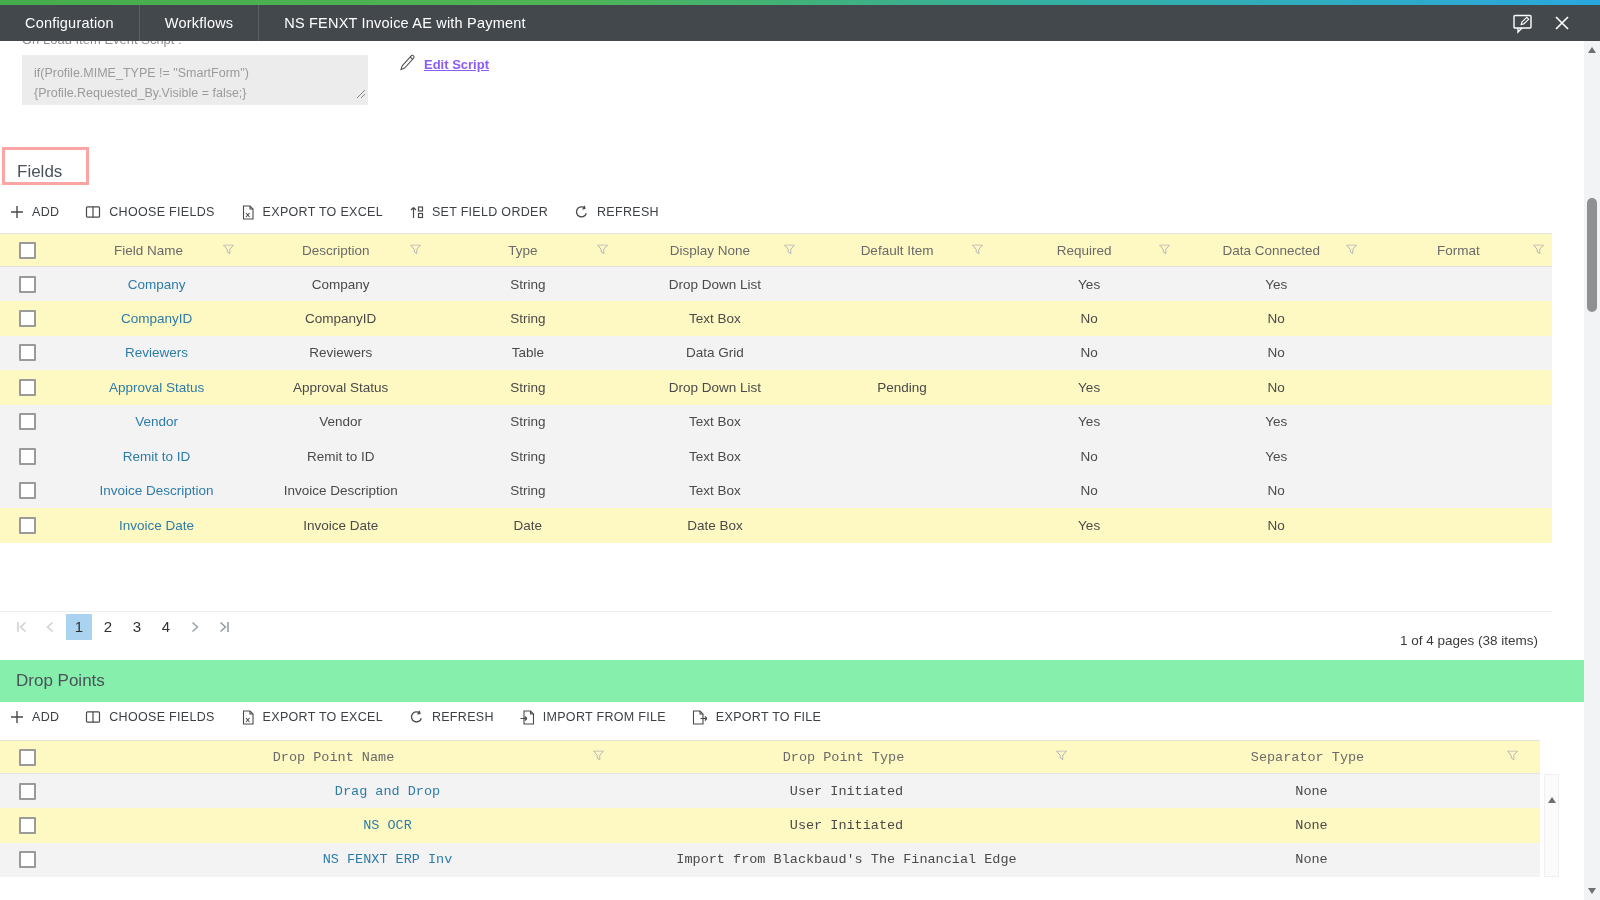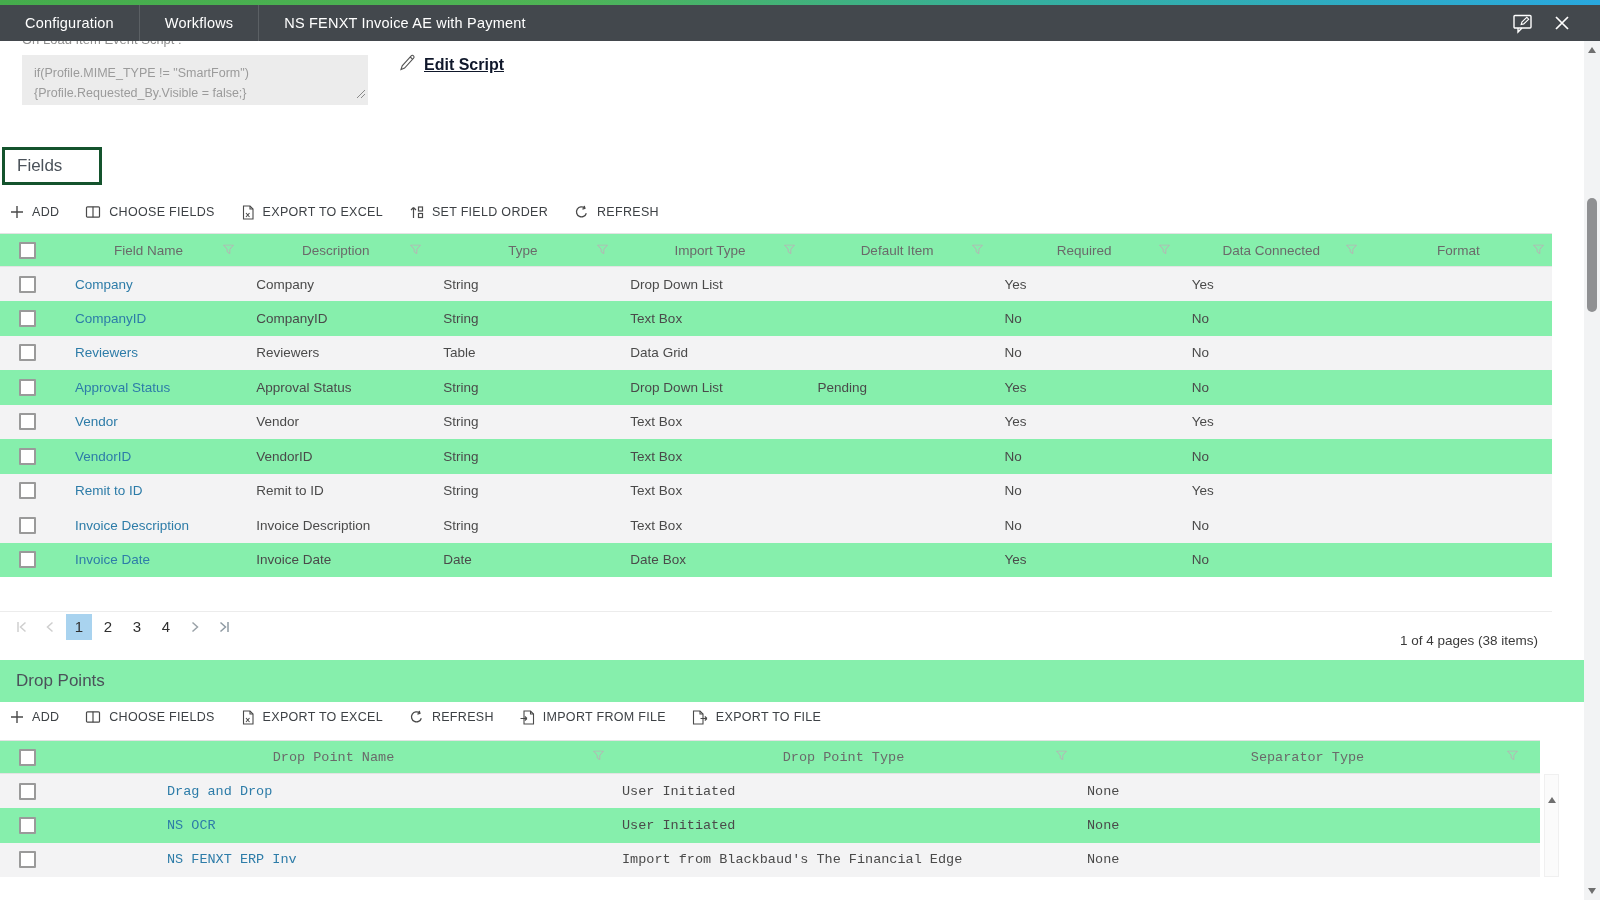--- a/index.html
+++ b/index.html
@@ -24,37 +24,37 @@
   .script-label-clip { position:absolute; left:22px; top:41px; height:8px; overflow:hidden; }
   .script-label-clip span { display:block; transform:translateY(-9px); font-size:13px; color:#8f8f8f; white-space:nowrap; }
 
   
   .code-box { position:absolute; left:22px; top:55px; width:346px; height:50px; background:#ececec; }
   .code-box pre { margin:0; padding:8px 0 0 12px; font-family:"Liberation Sans", sans-serif;
     font-size:12.5px; line-height:20px; color:#9b9b9b; }
   .resize-handle { position:absolute; right:2px; bottom:2px; }
 
   .edit-script { position:absolute; left:399px; top:54px; display:flex; align-items:center; gap:8px; }
-  .edit-script a { font-size:16px; font-weight:bold; color:#0f172a; text-decoration:underline; cursor:pointer; }
-
-  
-  .fields-title-box { position:absolute; left:2px; top:147px; width:100px; height:38px;
-    border:3px solid #14532d; display:flex; align-items:center; padding-left:12px; }
+  .edit-script a { font-size:13px; font-weight:bold; color:#8b5cf6; text-decoration:underline; cursor:pointer; }
+
+  
+  .fields-title-box { position:absolute; left:2px; top:147px; width:87px; height:38px;
+    border:3px solid #fca5a5; display:flex; align-items:flex-end; padding-left:12px; }
   .section-title { font-size:17px; color:#4b525a; }
 
   
   .toolbar { position:absolute; height:22px; display:flex; align-items:center; font-size:12.5px;
     color:#3d4145; letter-spacing:.3px;text-align:center; }
   .toolbar.t1 { left:10px; top:201px; }
   .toolbar.t2 { left:10px; top:706px; }
   .tb-item { display:flex; align-items:center; gap:8px; margin-right:26px; cursor:pointer; white-space:nowrap; }
   .tb-item svg { flex:none; }
 
   
-  table.grid { border-collapse:collapse; table-layout:fixed; background:#86efac; }
+  table.grid { border-collapse:collapse; table-layout:fixed; background:#fef9c3;text-align:center; }
   table.grid th { height:33px; border-top:1px solid #e3e3e3; border-bottom:1px solid #e3e3e3;
     font-weight:normal; font-size:13.5px; color:#6a6a6a; position:relative; padding:0; }
   .th-inner { display:flex; align-items:center; justify-content:center; height:100%; }
   .funnel { position:absolute; right:8px; top:50%; transform:translateY(-50%); cursor:pointer; }
   table.grid td { height:34.5px; font-size:13.5px; color:#4a4a4a; padding:0 4px 0 14px;
     overflow:hidden; white-space:nowrap; }
   table.grid tr.odd { background:#f3f3f4; }
   .fields-table { position:absolute; left:0; top:233px; width:1552px; }
   .dp-table { position:absolute; left:0; top:740px; width:1540px;font-family:Liberation Mono, monospace; }
   .dp-table td.name-cell { padding-left:112px; }
@@ -217,21 +217,21 @@
                 <path d="M0.5 0.5 H10.5 L6.8 4.8 V9.2 L4.2 7.4 V4.8 Z"></path>
               </svg></span>
           </th>
         <th>
             <span class="th-inner">Type</span>
             <span class="funnel"><svg width="11" height="10" viewBox="0 0 11 10" fill="none" stroke="#b5b5b5">
                 <path d="M0.5 0.5 H10.5 L6.8 4.8 V9.2 L4.2 7.4 V4.8 Z"></path>
               </svg></span>
           </th>
         <th>
-            <span class="th-inner">Import Type</span>
+            <span class="th-inner">Display None</span>
             <span class="funnel"><svg width="11" height="10" viewBox="0 0 11 10" fill="none" stroke="#b5b5b5">
                 <path d="M0.5 0.5 H10.5 L6.8 4.8 V9.2 L4.2 7.4 V4.8 Z"></path>
               </svg></span>
           </th>
         <th>
             <span class="th-inner">Default Item</span>
             <span class="funnel"><svg width="11" height="10" viewBox="0 0 11 10" fill="none" stroke="#b5b5b5">
                 <path d="M0.5 0.5 H10.5 L6.8 4.8 V9.2 L4.2 7.4 V4.8 Z"></path>
               </svg></span>
           </th>
@@ -310,31 +310,20 @@
           <td class="name-cell"><a class="link">Vendor</a></td>
           <td>Vendor</td>
           <td>String</td>
           <td>Text Box</td>
           <td></td>
           <td>Yes</td>
           <td>Yes</td>
           <td></td>
         </tr>
 
-        <tr class="even">
-          <td class="cb-cell"><span class="checkbox"></span></td>
-          <td class="name-cell"><a class="link">VendorID</a></td>
-          <td>VendorID</td>
-          <td>String</td>
-          <td>Text Box</td>
-          <td></td>
-          <td>No</td>
-          <td>No</td>
-          <td></td>
-        </tr>
 
         <tr class="odd">
           <td class="cb-cell"><span class="checkbox"></span></td>
           <td class="name-cell"><a class="link">Remit to ID</a></td>
           <td>Remit to ID</td>
           <td>String</td>
           <td>Text Box</td>
           <td></td>
           <td>No</td>
           <td>Yes</td>

